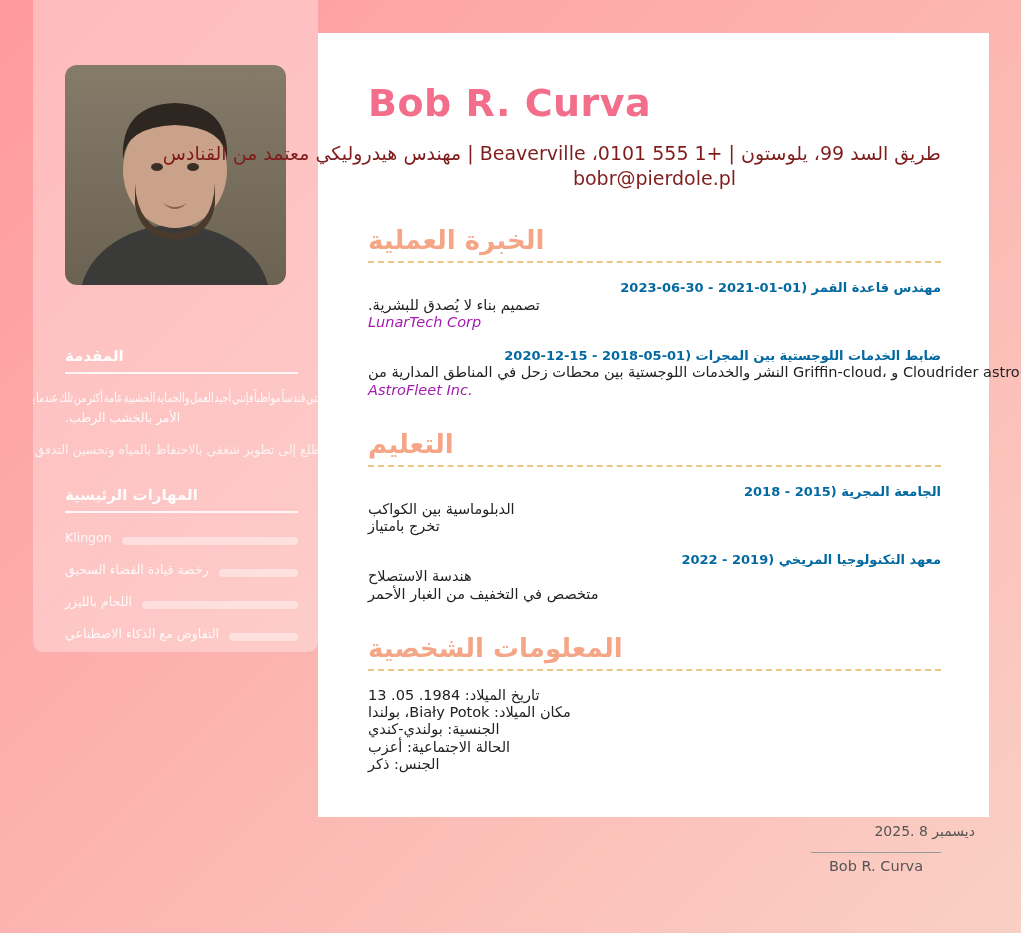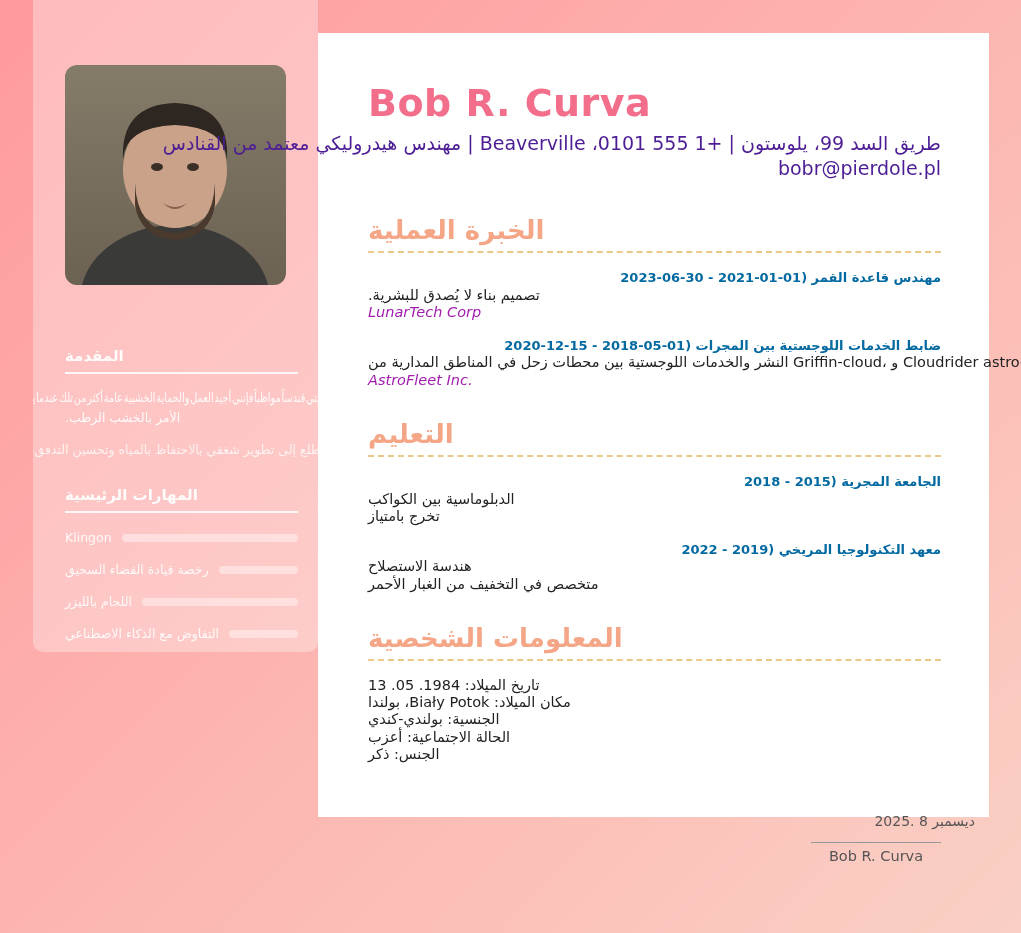--- a/index.html
+++ b/index.html
@@ -44,21 +44,21 @@
     font-size:12.5px; line-height:20px;
   }
   .intro-more{
     margin:12px -30px 0 -40px;
     direction:rtl; white-space:nowrap; text-align:right;
     color:rgba(255,255,255,0.75);
     font-size:12.5px; line-height:20px;
   }
   .skills-h{ margin-top:26px; }
   .skill-row{
-    margin-top:17px; display:flex; align-items:center; gap:10px;
+    margin-top:17px; display:flex; align-items:flex-end; gap:10px;
     direction:ltr;
   }
   .skill-label{
     color:rgba(255,255,255,0.88); font-size:12.5px; white-space:nowrap;
     direction:rtl;
   }
   .skill-bar{
     flex:1; height:8px; border-radius:4px;
     background:rgba(255,255,255,0.42); overflow:hidden;
   }
@@ -66,23 +66,23 @@
 
   
   .card{
     position:absolute; left:318px; top:33px; width:671px; height:784px;
     background:#ffffff;
     padding:48px 48px 0 50px;
   }
   .name{
     color:#f26e8a; font-size:38px; font-weight:bold; letter-spacing:0.5px;
   }
-  .subtitle{ margin-top:6px; color:#4c1d95; font-size:19px; line-height:25px; }
+  .subtitle{ margin-top:16px; color:#7f1d1d; font-size:19px; line-height:25px; }
   .sub-line1{ direction:rtl; text-align:left; white-space:nowrap; overflow:visible; }
-  .sub-line2{ direction:ltr; text-align:right; }
+  .sub-line2{ direction:ltr; text-align:center; }
 
   .section{ margin-top:34px; }
   .section.tight{ margin-top:30px; }
   .section-h{
     color:#f4a687; font-size:26px; font-weight:bold;
     direction:rtl; text-align:left;
     padding-bottom:6px;
     border-bottom:2px dashed #eac887;
     margin-bottom:16px;
   }

